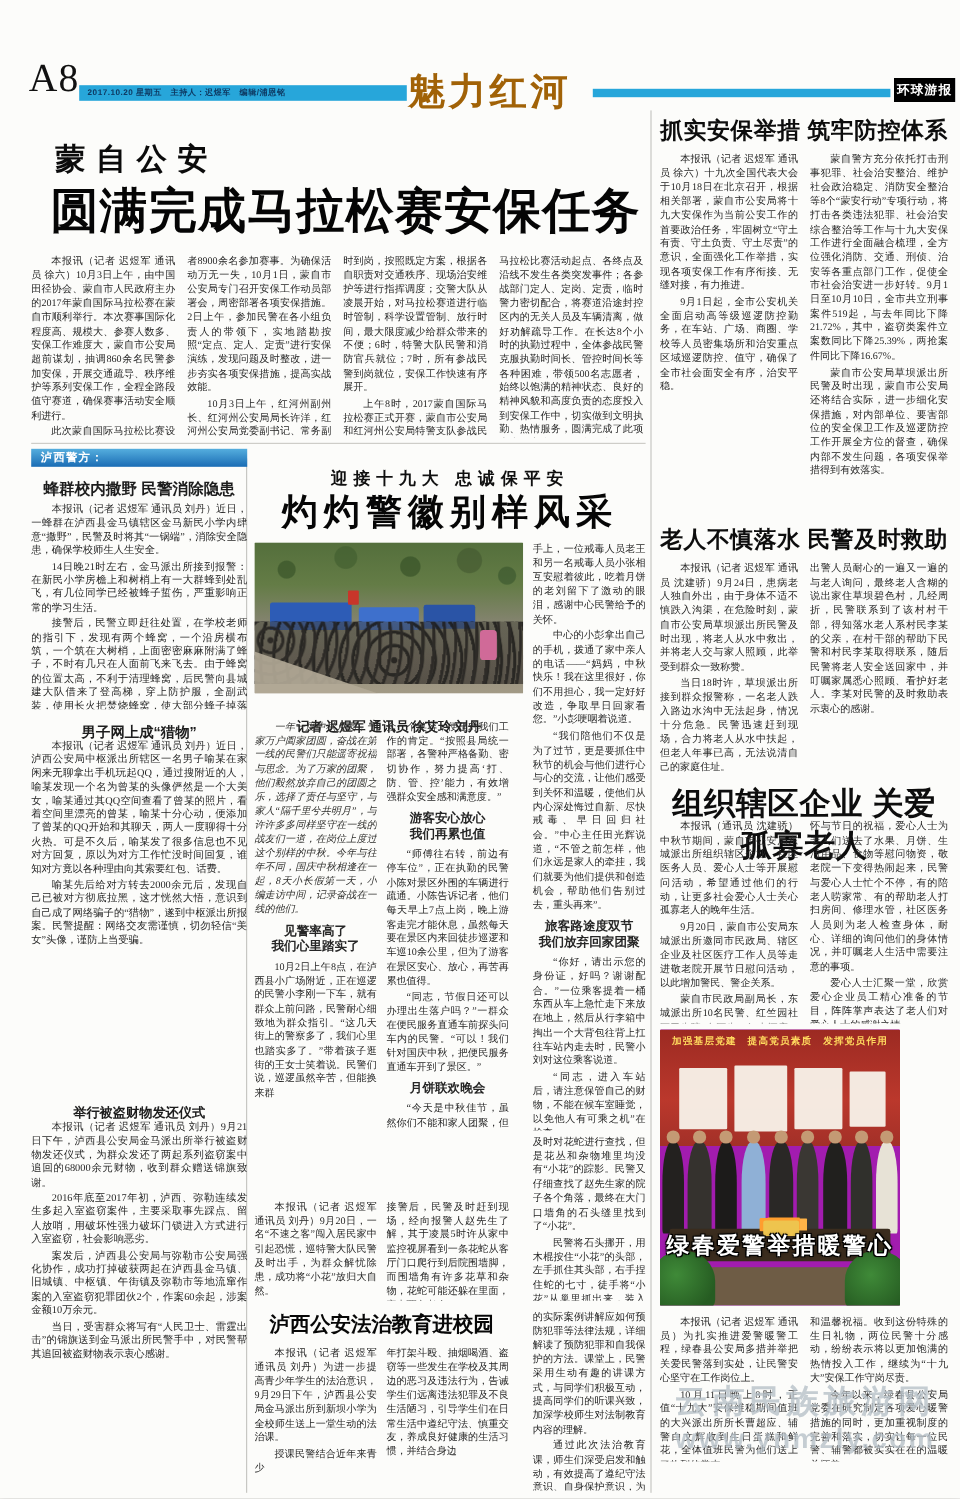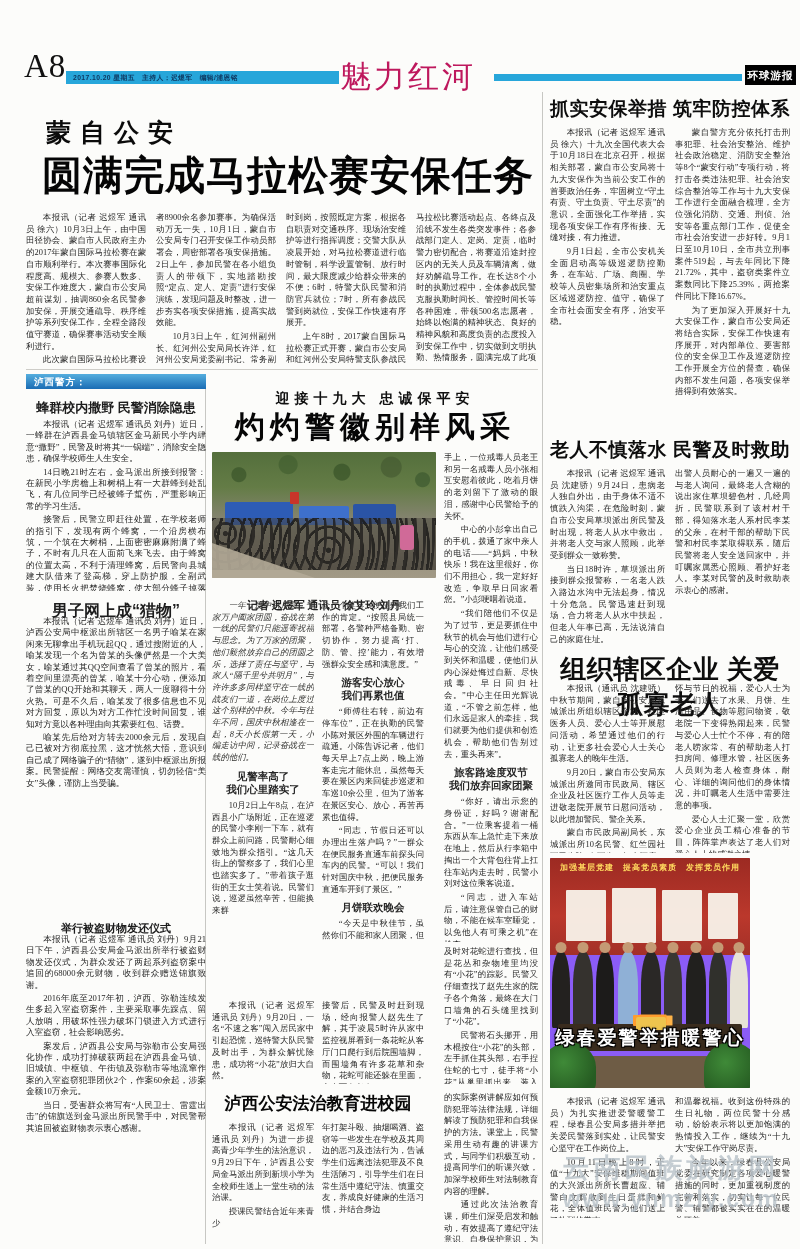--- a/index.html
+++ b/index.html
@@ -19,21 +19,21 @@
   .subhead{font-weight:bold;text-align:center;font-size:10.5px;line-height:13px;margin:6px 0 4px;text-indent:0;}
   .kai{font-style:italic;color:#30302e;}
   .vrule{width:1px;background:#c7c7c3;}
   .hrule{height:1px;background:#cecdc8;}
   .tagbar{background:linear-gradient(180deg,#55aede,#1a6cb4);color:#fff;font-weight:bold;
           font-size:9.5px;line-height:15px;padding-left:8px;letter-spacing:1px;}
   
   .edition{font-size:33px;letter-spacing:1px;color:#111;}
   .datebar{background:#27a6da;color:#0e3a63;font-weight:bold;font-size:6.8px;line-height:13px;
            padding-left:7px;letter-spacing:.4px;white-space:nowrap;overflow:hidden;}
-  .section-logo{font-weight:400;font-size:31px;color:#be185d;letter-spacing:3px;}
+  .section-logo{font-weight:700;font-size:31px;color:#a16207;letter-spacing:3px;}
   .cyanrule{background:#27a6da;}
   .masthead{background:#000000;color:#fff;font-weight:bold;font-size:10.5px;text-align:center;
             line-height:20px;letter-spacing:1px;}
   
   .lead-kicker{font-size:25px;font-weight:800;letter-spacing:9px;color:#0b0b0b;}
   .lead-title{font-size:40px;font-weight:800;letter-spacing:1px;color:#050505;white-space:nowrap;}
   .lead-cols{display:flex;gap:10px;}
   .lead-cols>div{width:120px;overflow:hidden;}
   
   .feat-kicker{font-weight:bold;font-size:14px;letter-spacing:5px;text-align:center;color:#101010;}
@@ -115,21 +115,21 @@
   <div class="abs vrule" style="left:205px;top:382px;height:862px;"></div>
   <div class="abs vrule" style="left:542px;top:92px;height:1152px;"></div>
 
   <div class="abs tagbar sans" style="left:26px;top:374px;width:172px;">泸西警方：</div>
   <div class="abs sans" style="left:26px;top:399px;width:180px;text-align:center;font-weight:bold;font-size:13px;">蜂群校内撒野 民警消除隐患</div>
   <div class="abs body-left clip" style="left:26px;top:419px;width:180px;height:172px;">
     <p>本报讯（记者 迟煜军 通讯员 刘丹）近日，一蜂群在泸西县金马镇辖区金马新民小学内肆意“撒野”，民警及时将其“一锅端”，消除安全隐患，确保学校师生人生安全。</p>
     <p>14日晚21时左右，金马派出所接到报警：在新民小学房檐上和树梢上有一大群蜂到处乱飞，有几位同学已经被蜂子蜇伤，严重影响正常的学习生活。</p>
     <p>接警后，民警立即赶往处置，在学校老师的指引下，发现有两个蜂窝，一个沿房横布筑，一个筑在大树梢，上面密密麻麻附满了蜂子，不时有几只在人面前飞来飞去。由于蜂窝的位置太高，不利于清理蜂窝，后民警向县城建大队借来了登高梯，穿上防护服，全副武装，使用长火把焚烧蜂窝，使大部分蜂子掉落在地，减弱攻击性，再将蜂窝“一锅端”，彻底消除了后顾之忧。</p>
   </div>
-  <div class="abs subhead sans" style="left:26px;top:598px;width:180px;font-size:16px;">男子网上成“猎物”</div>
+  <div class="abs subhead sans" style="left:26px;top:598px;width:180px;font-size:12px;">男子网上成“猎物”</div>
   <div class="abs body-left clip" style="left:26px;top:616px;width:180px;height:292px;">
     <p>本报讯（记者 迟煜军 通讯员 刘丹）近日，泸西公安局中枢派出所辖区一名男子喻某在家闲来无聊拿出手机玩起QQ，通过搜附近的人，喻某发现一个名为曾某的头像俨然是一个大美女，喻某通过其QQ空间查看了曾某的照片，看着空间里漂亮的曾某，喻某十分心动，便添加了曾某的QQ开始和其聊天，两人一度聊得十分火热。可是不久后，喻某发了很多信息也不见对方回复，原以为对方工作忙没时间回复，谁知对方竟以各种理由向其索要红包、话费。</p>
     <p>喻某先后给对方转去2000余元后，发现自己已被对方彻底拉黑，这才恍然大悟，意识到自己成了网络骗子的“猎物”，遂到中枢派出所报案。民警提醒：网络交友需谨慎，切勿轻信“美女”头像，谨防上当受骗。</p>
   </div>
   <div class="abs subhead sans" style="left:26px;top:916px;width:180px;font-size:11px;">举行被盗财物发还仪式</div>
   <div class="abs body-left clip" style="left:26px;top:934px;width:180px;height:306px;">
     <p>本报讯（记者 迟煜军 通讯员 刘丹）9月21日下午，泸西县公安局金马派出所举行被盗财物发还仪式，为群众发还了两起系列盗窃案中追回的68000余元财物，收到群众赠送锦旗致谢。</p>
     <p>2016年底至2017年初，泸西、弥勒连续发生多起入室盗窃案件，主要采取事先踩点、留人放哨，用破坏性强力破坏门锁进入方式进行入室盗窃，社会影响恶劣。</p>
     <p>案发后，泸西县公安局与弥勒市公安局强化协作，成功打掉破获两起在泸西县金马镇、旧城镇、中枢镇、午街镇及弥勒市等地流窜作案的入室盗窃犯罪团伙2个，作案60余起，涉案金额10万余元。</p>
     <p>当日，受害群众将写有“人民卫士、雷霆出击”的锦旗送到金马派出所民警手中，对民警帮其追回被盗财物表示衷心感谢。</p>
@@ -210,21 +210,21 @@
   </div>
 
   <div class="abs h2 sans" style="left:550px;top:96px;width:240px;font-size:19px;">抓实安保举措 筑牢防控体系</div>
   <div class="abs twocol body-sm" style="left:550px;top:127px;width:240px;height:298px;">
     <div class="clip">
       <p>本报讯（记者 迟煜军 通讯员 徐六）十九次全国代表大会于10月18日在北京召开，根据相关部署，蒙自市公安局将十九大安保作为当前公安工作的首要政治任务，牢固树立“守土有责、守土负责、守土尽责”的意识，全面强化工作举措，实现各项安保工作有序衔接、无缝对接，有力推进。</p>
       <p>9月1日起，全市公安机关全面启动高等级巡逻防控勤务，在车站、广场、商圈、学校等人员密集场所和治安重点区域巡逻防控、值守，确保了全市社会面安全有序，治安平稳。</p>
     </div>
     <div class="clip">
       <p>蒙自警方充分依托打击刑事犯罪、社会治安整治、维护社会政治稳定、消防安全整治等8个“蒙安行动”专项行动，将打击各类违法犯罪、社会治安综合整治等工作与十九大安保工作进行全面融合梳理，全方位强化消防、交通、刑侦、治安等各重点部门工作，促使全市社会治安进一步好转。9月1日至10月10日，全市共立刑事案件519起，与去年同比下降21.72%，其中，盗窃类案件立案数同比下降25.39%，两抢案件同比下降16.67%。</p>
-      <p>为了更加深入开展好十九大安保工作，蒙自市公安局还将结合实际，安保工作快速有序展开，对内部单位、要害部位的安全保卫工作及巡逻防控工作开展全方位的督查，确保内部不发生问题，各项安保举措得到有效落实。</p>
+      <p>蒙自市公安局草坝派出所民警及时出现，蒙自市公安局还将结合实际，进一步细化安保措施，对内部单位、要害部位的安全保卫工作及巡逻防控工作开展全方位的督查，确保内部不发生问题，各项安保举措得到有效落实。</p>
     </div>
   </div>
 
   <div class="abs h2 sans" style="left:550px;top:437px;width:240px;font-size:19px;">老人不慎落水 民警及时救助</div>
   <div class="abs twocol body-sm" style="left:550px;top:468px;width:240px;height:176px;">
     <div class="clip">
       <p>本报讯（记者 迟煜军 通讯员 沈建骄）9月24日，患病老人独自外出，由于身体不适不慎跌入沟渠，在危险时刻，蒙自市公安局草坝派出所民警及时出现，将老人从水中救出，并将老人交与家人照顾，此举受到群众一致称赞。</p>
       <p>当日18时许，草坝派出所接到群众报警称，一名老人跌入路边水沟中无法起身，情况十分危急。民警迅速赶到现场，合力将老人从水中扶起，但老人年事已高，无法说清自己的家庭住址。</p>
     </div>
     <div class="clip">
@@ -238,21 +238,21 @@
       <p>本报讯（通讯员 沈建骄）中秋节期间，蒙自市公安局东城派出所组织辖区企业、社区医务人员、爱心人士等开展慰问活动，希望通过他们的行动，让更多社会爱心人士关心孤寡老人的晚年生活。</p>
       <p>9月20日，蒙自市公安局东城派出所邀同市民政局、辖区企业及社区医疗工作人员等走进敬老院开展节日慰问活动，以此增加警民、警企关系。</p>
       <p>蒙自市民政局副局长，东城派出所10名民警、红竺园社区卫生院2名医生、红大酒店46名员工等让敬老院80名老人感受到了社会的关</p>
     </div>
     <div class="clip">
       <p class="noind">怀与节日的祝福，爱心人士为老人们送去了水果、月饼、生活用品、食物等慰问物资，敬老院一下变得热闹起来，民警与爱心人士忙个不停，有的陪老人唠家常、有的帮助老人打扫房间、修理水管，社区医务人员则为老人检查身体，耐心、详细的询问他们的身体情况，并叮嘱老人生活中需要注意的事项。</p>
       <p>爱心人士汇聚一堂，欣赏爱心企业员工精心准备的节目，阵阵掌声表达了老人们对爱心人士的感谢之情。</p>
     </div>
   </div>
 
-  <div class="abs photo" style="left:550px;top:858px;width:200px;height:230px;background:#8b5cf6;">
+  <div class="abs photo" style="left:550px;top:858px;width:200px;height:230px;background:#a21caf;">
     <div class="ph2-wall"></div>
     <div class="ph2-banner">加强基层党建　提高党员素质　发挥党员作用</div>
     <div class="poster" style="left:8%;top:14%;width:20%;height:22%;"></div>
     <div class="poster" style="left:31%;top:13%;width:22%;height:24%;"></div>
     <div class="poster" style="left:56%;top:14%;width:20%;height:22%;"></div>
     <div class="poster" style="left:79%;top:15%;width:15%;height:20%;"></div>
     <div class="figrow">
       <div class="fig" style="width:9%;background:#23211f;"></div>
       <div class="fig" style="width:10%;background:#35322e;"></div>
       <div class="fig" style="width:9%;background:#1c1b1a;"></div>

